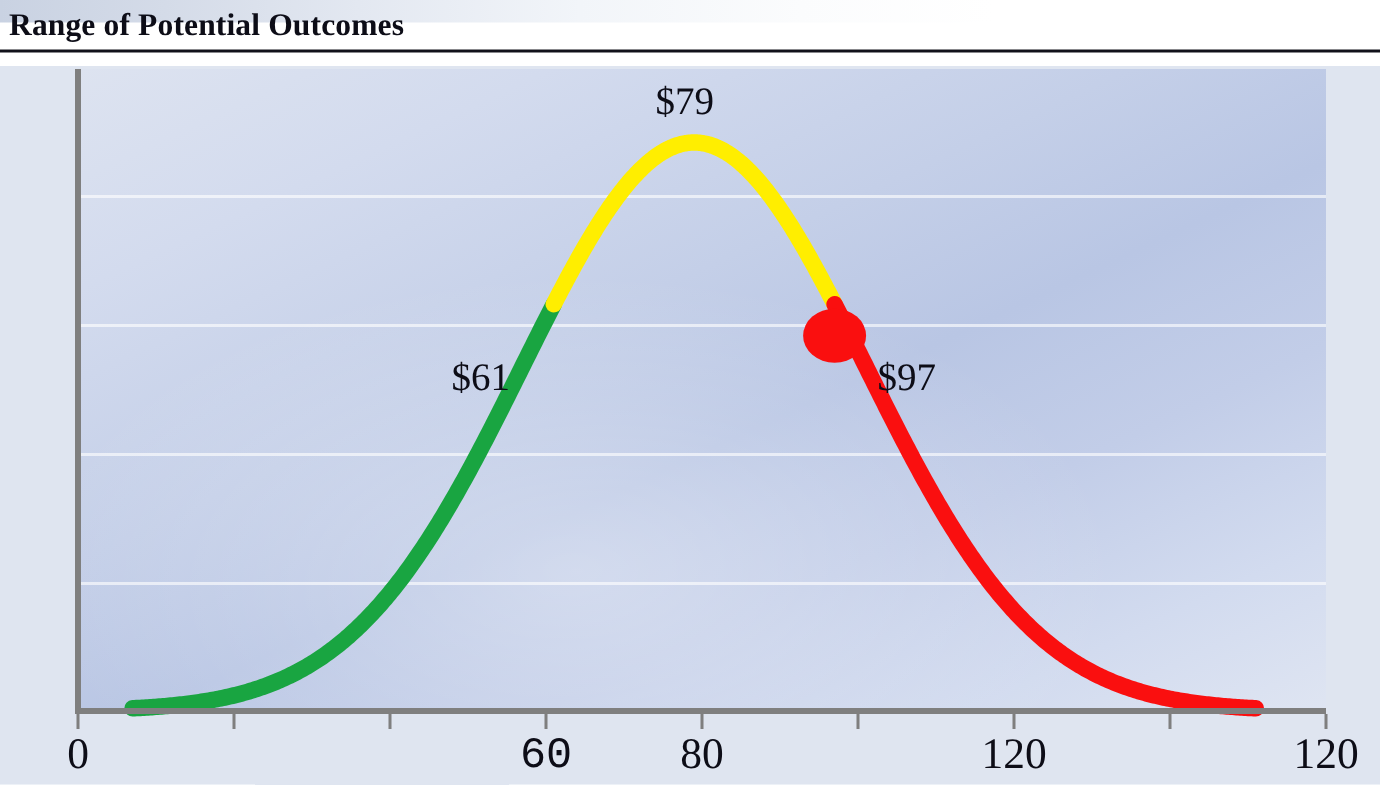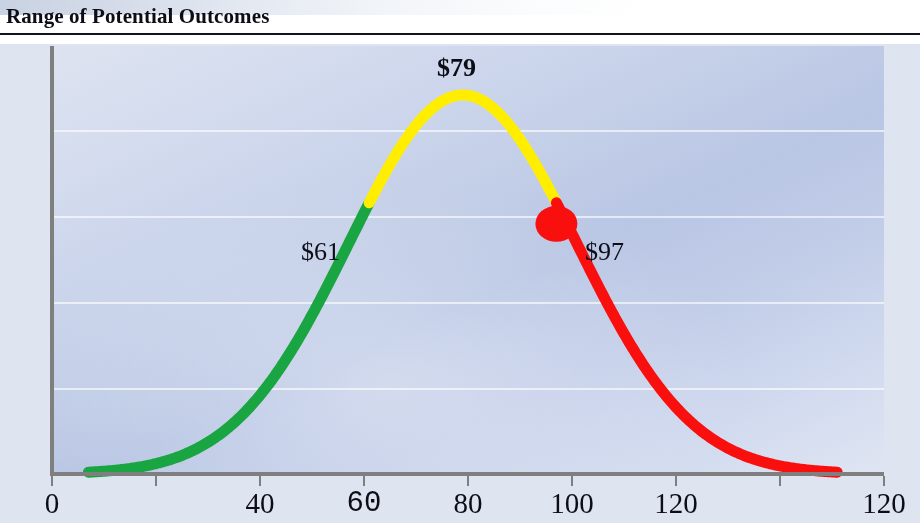--- a/index.html
+++ b/index.html
@@ -203,27 +203,25 @@
     <div class="xtick" style="left:259px;"></div>
     <div class="xtick" style="left:363px;"></div>
     <div class="xtick" style="left:467px;"></div>
     <div class="xtick" style="left:571px;"></div>
     <div class="xtick" style="left:675px;"></div>
     <div class="xtick" style="left:779px;"></div>
     <div class="xtick" style="left:883px;"></div>
 
     <div class="xtick-label" style="left:52px;">0</div>
     <div class="xtick-label" style="left:156px;margin-top:44px;">20</div>
-    <div class="xtick-label" style="left:260px;">40</div>
     <div class="xtick-label" style="left:364px;font-family:Liberation Mono, monospace;">60</div>
     <div class="xtick-label" style="left:468px;">80</div>
-    <div class="xtick-label" style="left:572px;">100</div>
     <div class="xtick-label" style="left:676px;">120</div>
     <div class="xtick-label" style="left:884px;">120</div>
 
     <div class="point-label" id="label-low" style="left:301px; top:193px;">$61</div>
 
-    <div class="point-label" id="label-peak" style="left:437px; top:9px;font-weight:bold;">$79</div>
+    <div class="point-label" id="label-peak" style="left:437px; top:9px;">$79</div>
 
     <div class="point-label" id="label-marker" style="left:585px; top:193px;">$97</div>
 
   </div>
 </div>
 
 </body></html>

